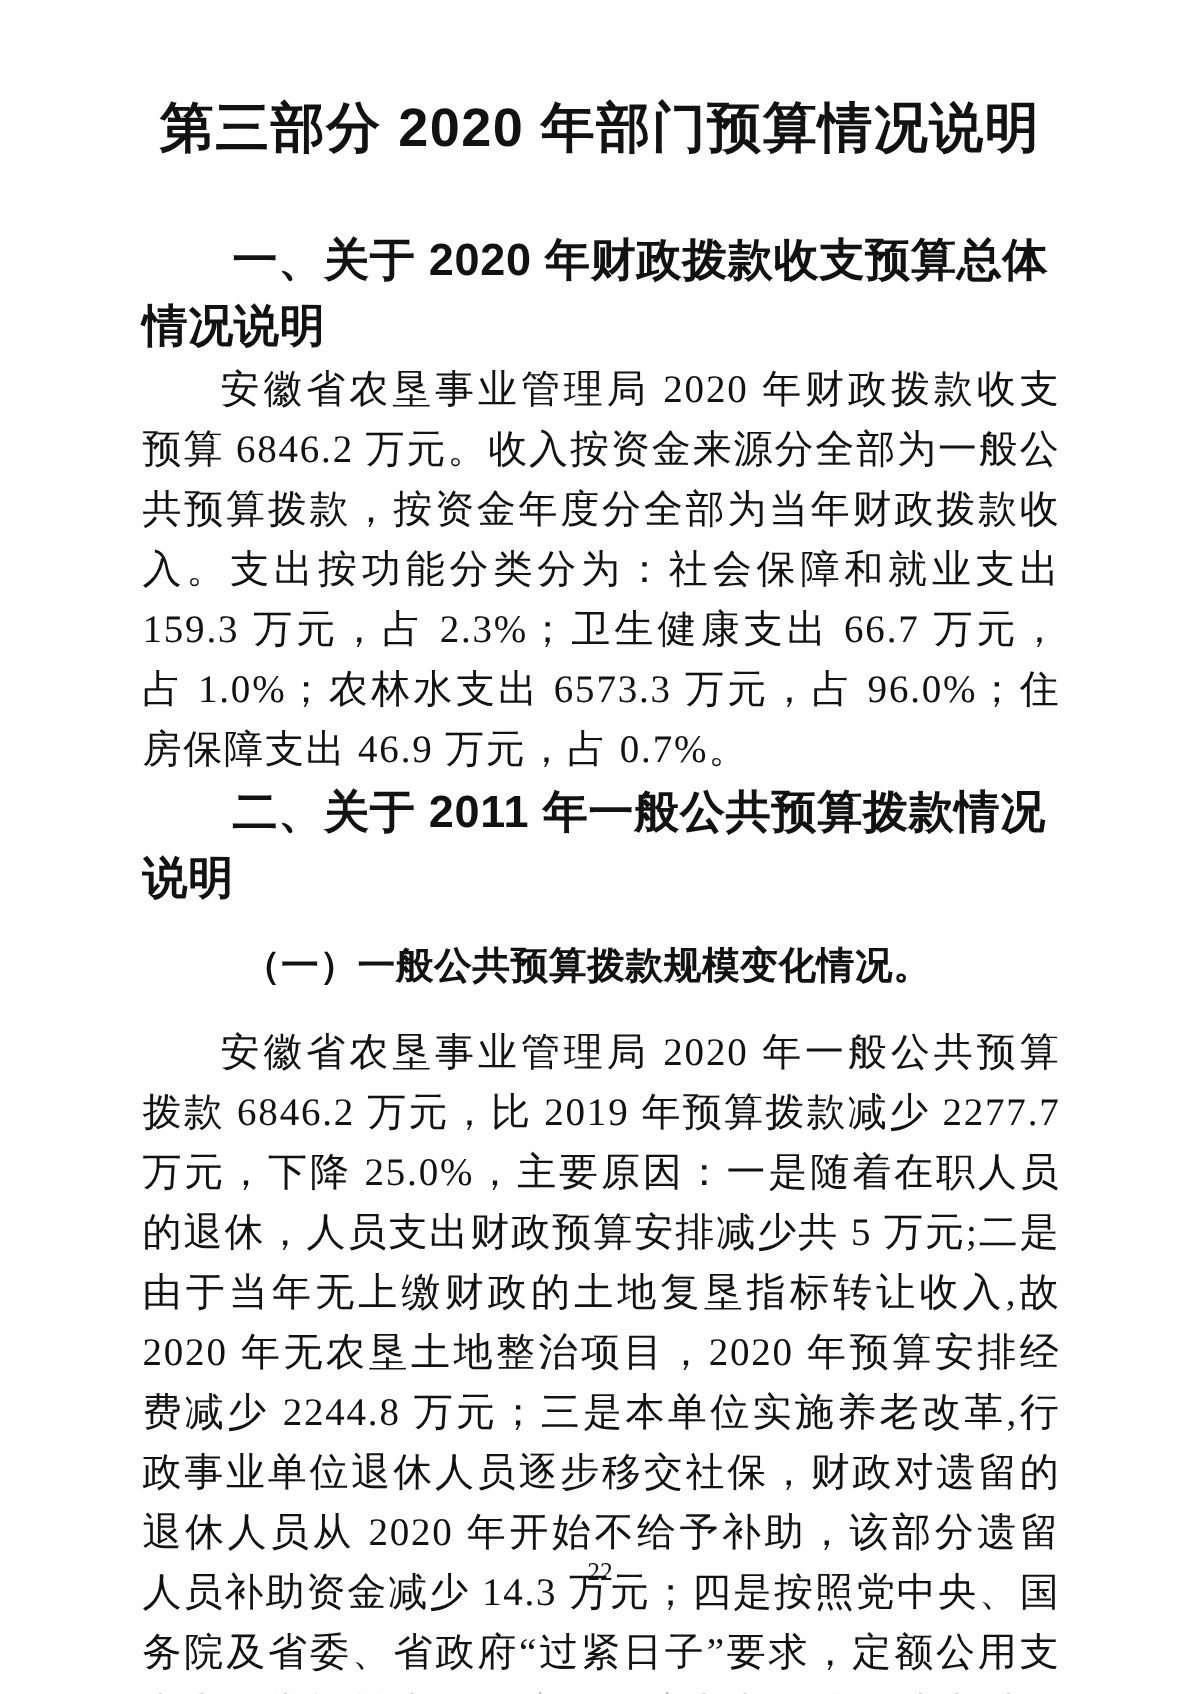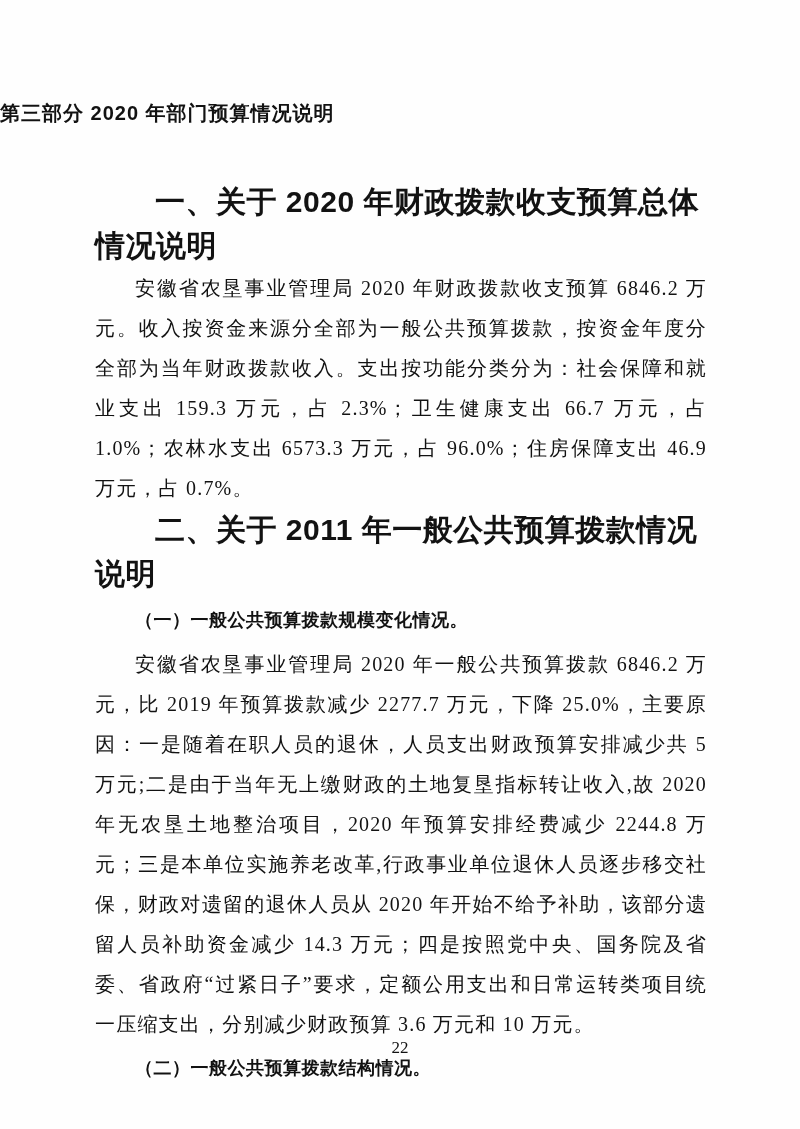--- a/index.html
+++ b/index.html
@@ -10,54 +10,54 @@
   .page {
     position: relative;
     width: 800px;
     height: 1129px;
     background: #fefefe;
     color: #121212;
     overflow: hidden;
   }
   .doc-title {
     margin: 0;
-    padding-top: 92px;
-    text-align: left;
+    padding-top: 64px;
+    text-align: center;
     font-family: "Liberation Sans", "DejaVu Sans", sans-serif;
     font-weight: 700;
-    font-size: 20px;
+    font-size: 36px;
     line-height: 42px;
     letter-spacing: 1px;
   }
   .content {
     margin: 46px 93px 0 95px;
   }
   .section-heading {
     margin: 0;
     font-family: "Liberation Sans", "DejaVu Sans", sans-serif;
     font-weight: 700;
     font-size: 30px;
     line-height: 44px;
     text-indent: 2em;
     letter-spacing: 0.5px;
   }
   .sub-heading {
-    margin: 4px;
+    margin: 17px;
     font-family: "Liberation Serif", "DejaVu Serif", serif;
     font-weight: 700;
-    font-size: 18px;
+    font-size: 25px;
     line-height: 40px;
     text-indent: 2em;
     letter-spacing: 0.5px;
   }
   .body-para {
     margin: 0;
     font-family: "Liberation Serif", "DejaVu Serif", serif;
     font-weight: 400;
-    font-size: 20px;
+    font-size: 26px;
     line-height: 40px;
     text-indent: 2em;
     text-align: justify;
     letter-spacing: 1.2px;
   }
   .page-number {
     position: absolute;
     left: 0;
     right: 0;
     top: 1038px;

